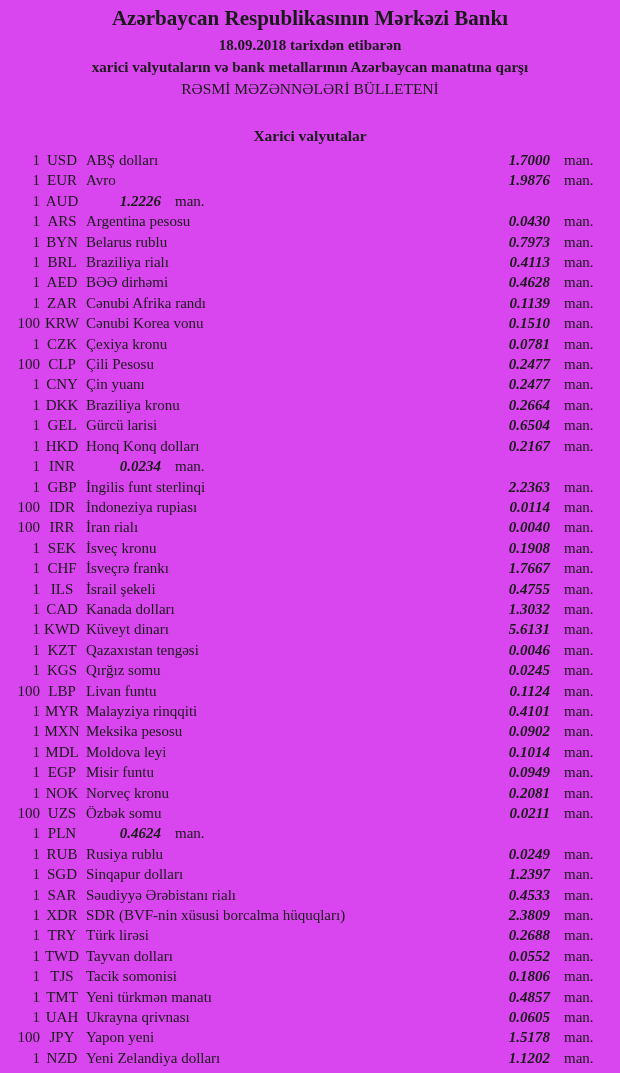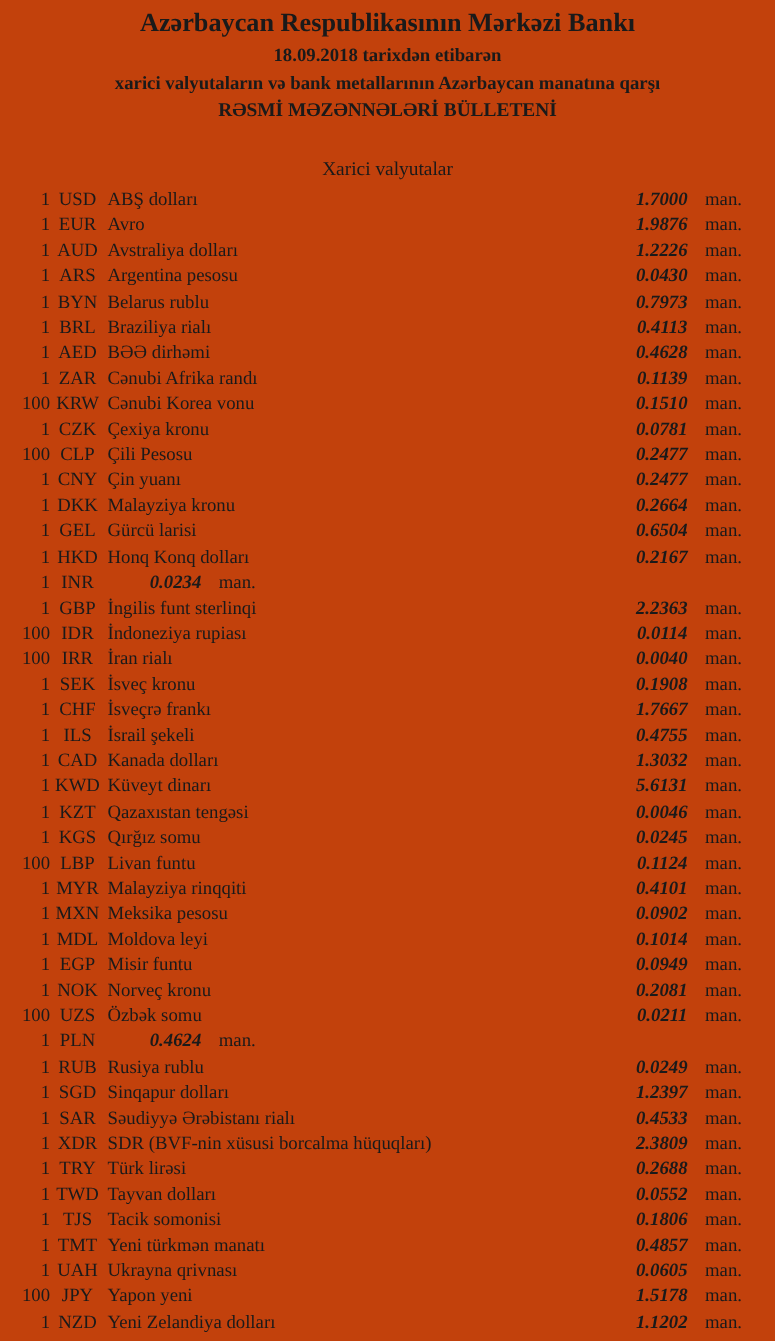--- a/index.html
+++ b/index.html
@@ -3,30 +3,30 @@
 <meta charset="utf-8">
 <style>
   html, body { margin: 0; padding: 0; }
   body {
     width: 620px; height: 1073px;
     background: #ffffff;
     color: #1a1a1a;
     font-family: "Liberation Serif", "DejaVu Serif", serif;
     overflow: hidden;
   }
-  .page { width: 620px; height: 1073px; position: relative; background: #c2410c; }
+  .page { width: 620px; height: 1073px; position: relative; background: #d946ef; }
 
   .header { text-align: center; padding-top: 5px; }
   .bank-name { font-size: 21px; font-weight: 700; line-height: 27px; }
   .date-line { font-size: 15px; font-weight: 700; line-height: 20px; margin-top: 3px; }
   .subtitle  { font-size: 15px; font-weight: 700; line-height: 20px; margin-top: 2px; font-family: Liberation Serif, serif; }
-  .bulletin-title { font-size: 15.5px; font-weight: 700; line-height: 21px; margin-top: 1px; }
+  .bulletin-title { font-size: 15.5px; font-weight: 400; line-height: 21px; margin-top: 1px; }
 
   .section-title {
-    font-size: 15.5px; font-weight: 400; text-align: center;
+    font-size: 15.5px; font-weight: 700; text-align: center;
     margin-top: 28px; line-height: 18px;
   }
 
   .table { margin-top: 5px; }
   .row {
     display: flex; align-items: baseline;
     height: 20.42px; line-height: 20.42px;
     font-size: 15px;
     padding-right: 23px;
   }
@@ -60,21 +60,20 @@
       <div class="row">
         <span class="qty">1</span>
         <span class="code">EUR</span>
         <span class="name">Avro</span>
         <span class="rate">1.9876</span>
         <span class="unit">man.</span>
       </div>
       <div class="row">
         <span class="qty">1</span>
         <span class="code">AUD</span>
-        <span class="name">Avstraliya dolları</span>
         <span class="rate">1.2226</span>
         <span class="unit">man.</span>
       </div>
       <div class="row">
         <span class="qty">1</span>
         <span class="code">ARS</span>
         <span class="name">Argentina pesosu</span>
         <span class="rate">0.0430</span>
         <span class="unit">man.</span>
       </div>
@@ -130,21 +129,21 @@
       <div class="row">
         <span class="qty">1</span>
         <span class="code">CNY</span>
         <span class="name">Çin yuanı</span>
         <span class="rate">0.2477</span>
         <span class="unit">man.</span>
       </div>
       <div class="row">
         <span class="qty">1</span>
         <span class="code">DKK</span>
-        <span class="name">Malayziya kronu</span>
+        <span class="name">Braziliya kronu</span>
         <span class="rate">0.2664</span>
         <span class="unit">man.</span>
       </div>
       <div class="row">
         <span class="qty">1</span>
         <span class="code">GEL</span>
         <span class="name">Gürcü larisi</span>
         <span class="rate">0.6504</span>
         <span class="unit">man.</span>
       </div>

